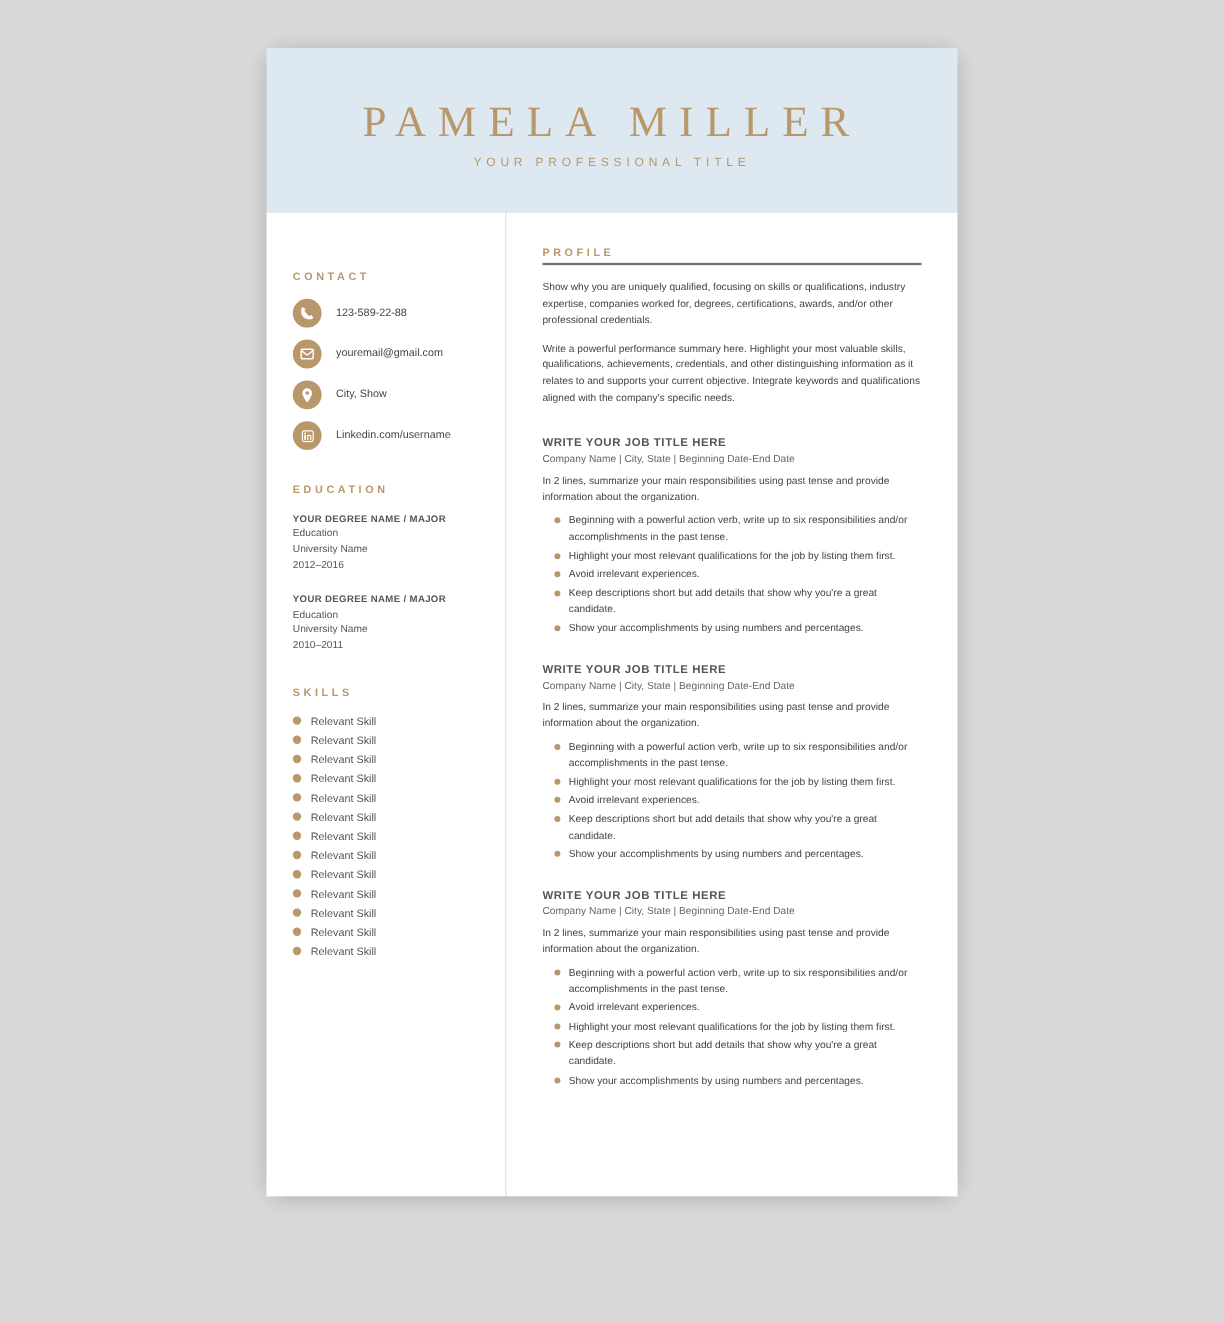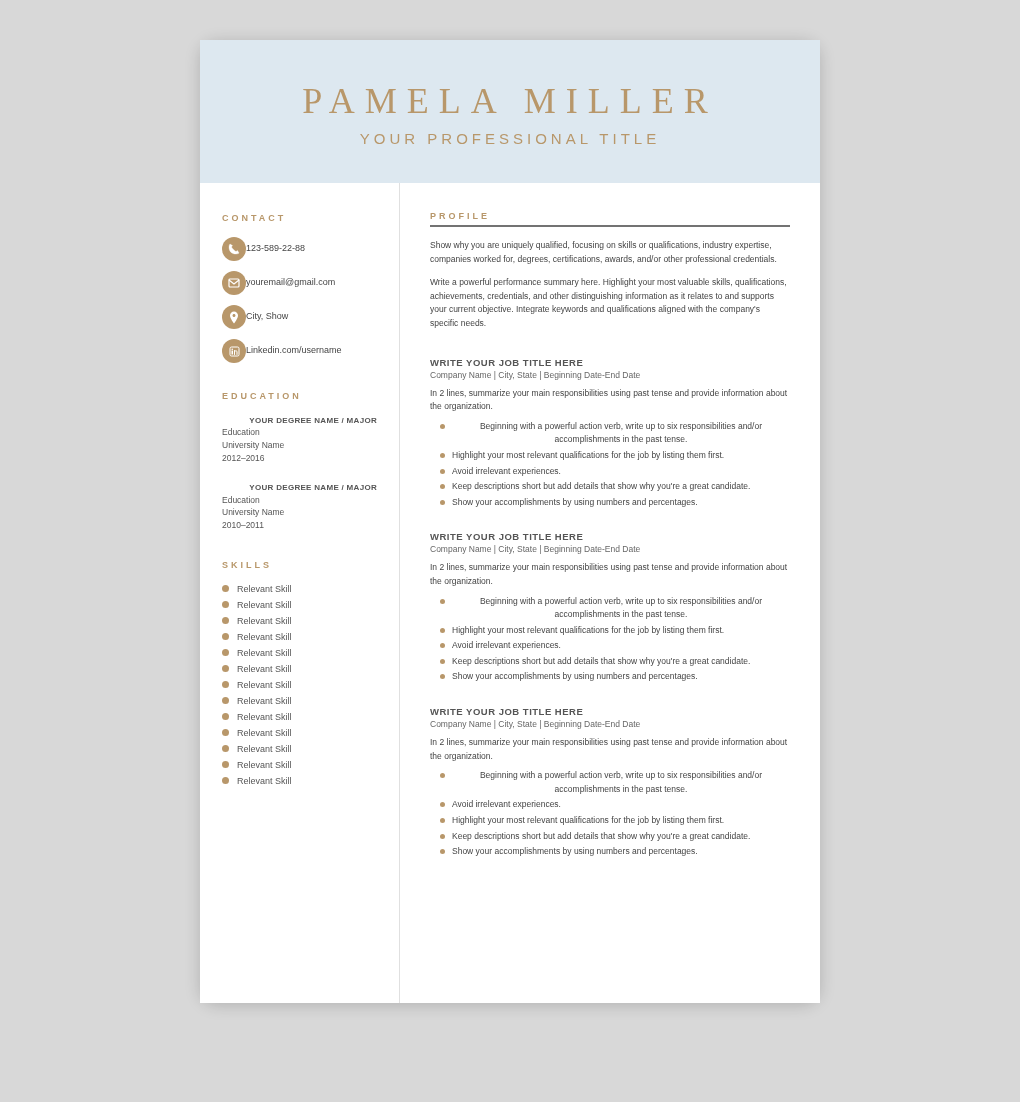--- a/index.html
+++ b/index.html
@@ -8,21 +8,21 @@
       background: #d8d8d8;
       display: flex;
       justify-content: center;
       align-items: flex-start;
       min-height: 1102px;
       padding: 40px 0;
       font-family: Georgia, 'Times New Roman', serif;
     }
 
     .resume-wrapper {
-      width: 620px;
+      width: 576px;
       background: #a3a3a3;
       box-shadow: 0 2px 16px rgba(0,0,0,0.18);
       border-radius: 17px;
     }
 
     
     .resume-header {
       background: #dde8f0;
       text-align: center;
       padding: 40px 40px 36px;
@@ -31,40 +31,40 @@
     .resume-name {
       font-size: 36px;
       letter-spacing: 10px;
       color: #b8976a;
       font-weight: normal;
       font-family: Georgia, serif;
       text-transform: uppercase;
     }
 
     .resume-title {
-      font-size: 15px;
+      font-size: 10px;
       letter-spacing: 4px;
       color: #b8976a;
       margin-top: 8px;
       text-transform: uppercase;
       font-family: Arial, sans-serif;
     }
 
     
     .resume-body {
       display: flex;
       background: #fff;
       min-height: 820px;
     }
 
     
     .left-col {
       width: 200px;
       min-width: 200px;
-      padding: 30px 22px 30px 22px;
+      padding: 48px 22px 30px 22px;
       border-right: 1px solid #e0e0e0;
     }
 
     .section-heading {
       font-size: 9px;
       letter-spacing: 3px;
       color: #b8976a;
       text-transform: uppercase;
       font-family: Arial, sans-serif;
       font-weight: bold;
@@ -72,21 +72,21 @@
       margin-top: 0;
     }
 
     
     .contact-section { margin-bottom: 28px; }
 
     .contact-item {
       display: flex;
       align-items: center;
       margin-bottom: 10px;
-      gap: 0;
+      gap: 12px;
     }
 
     .contact-icon {
       width: 24px;
       height: 24px;
       border-radius: 50%;
       background: #b8976a;
       display: flex;
       align-items: center;
       justify-content: center;
@@ -108,21 +108,20 @@
     .edu-entry { margin-bottom: 18px; }
 
     .edu-degree {
       font-size: 8px;
       font-weight: bold;
       color: #555;
       font-family: Arial, sans-serif;
       line-height: 1.4;
       text-transform: uppercase;
       letter-spacing: 0.3px;
-      text-align: right;
     }
 
     .edu-sub {
       font-size: 8.5px;
       color: #555;
       font-family: Arial, sans-serif;
       line-height: 1.5;
     }
 
     
@@ -204,21 +203,20 @@
       font-size: 8.5px;
       color: #444;
       font-family: Arial, sans-serif;
       line-height: 1.6;
       margin-bottom: 6px;
     }
 
     .job-bullets {
       list-style: none;
       padding-left: 10px;
-      text-align: center;
     }
 
     .job-bullets li {
       font-size: 8.5px;
       color: #444;
       font-family: Arial, sans-serif;
       line-height: 1.6;
       margin-bottom: 2px;
       display: flex;
       align-items: flex-start;

